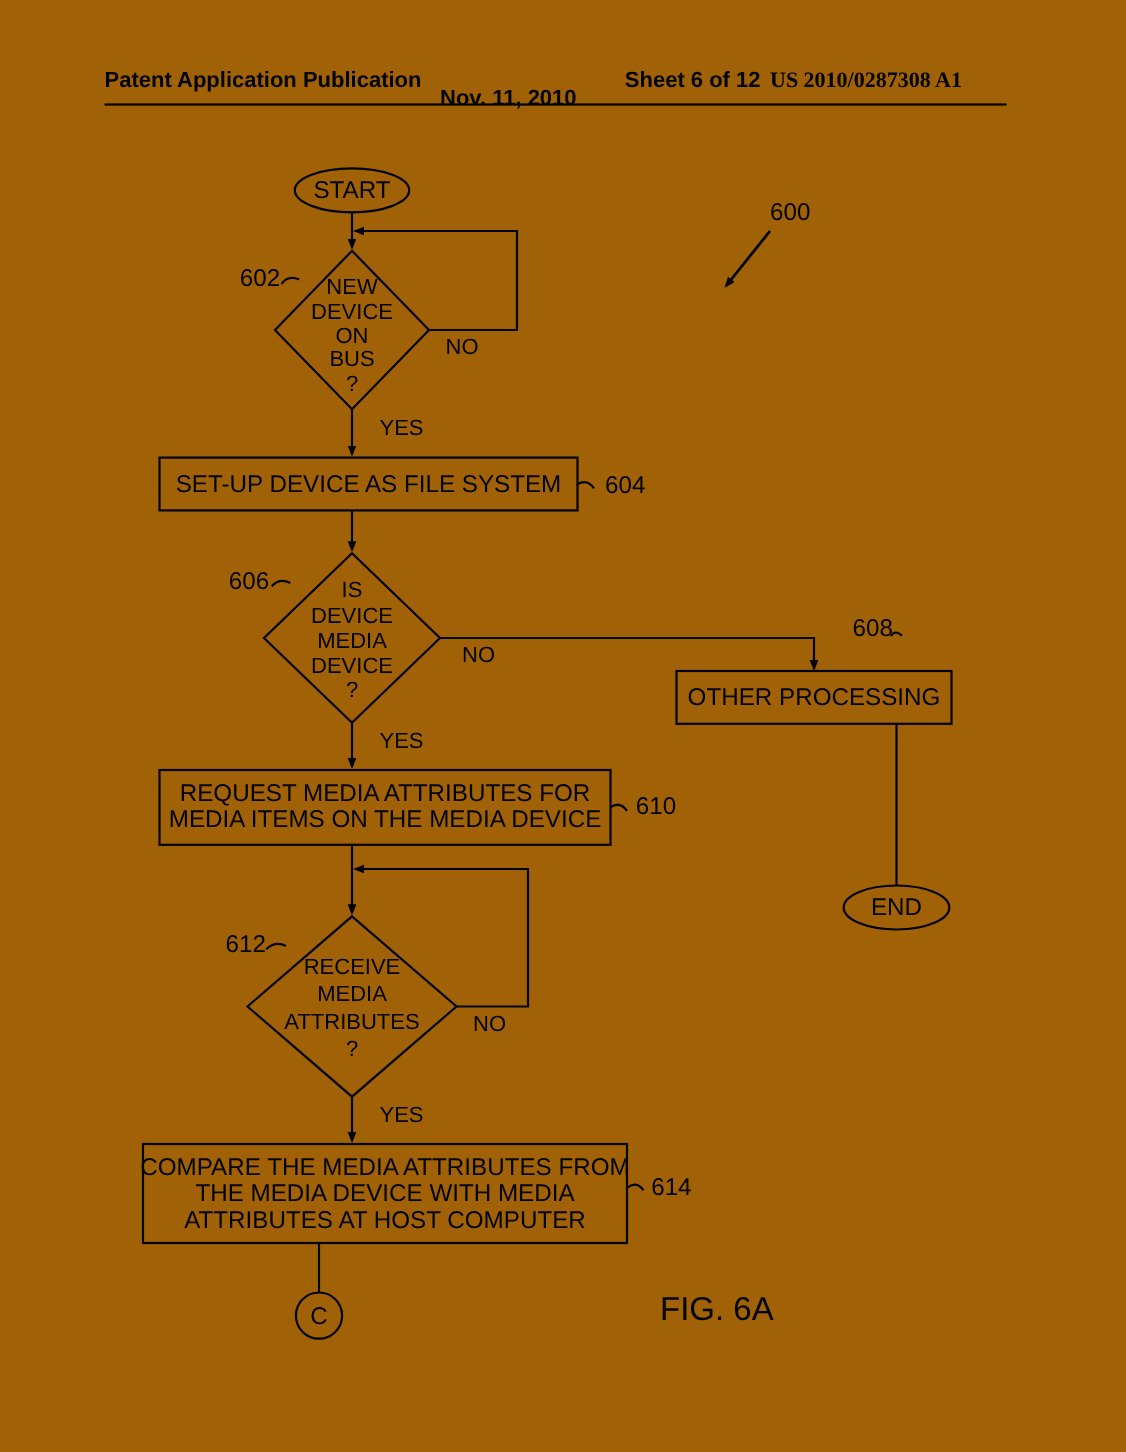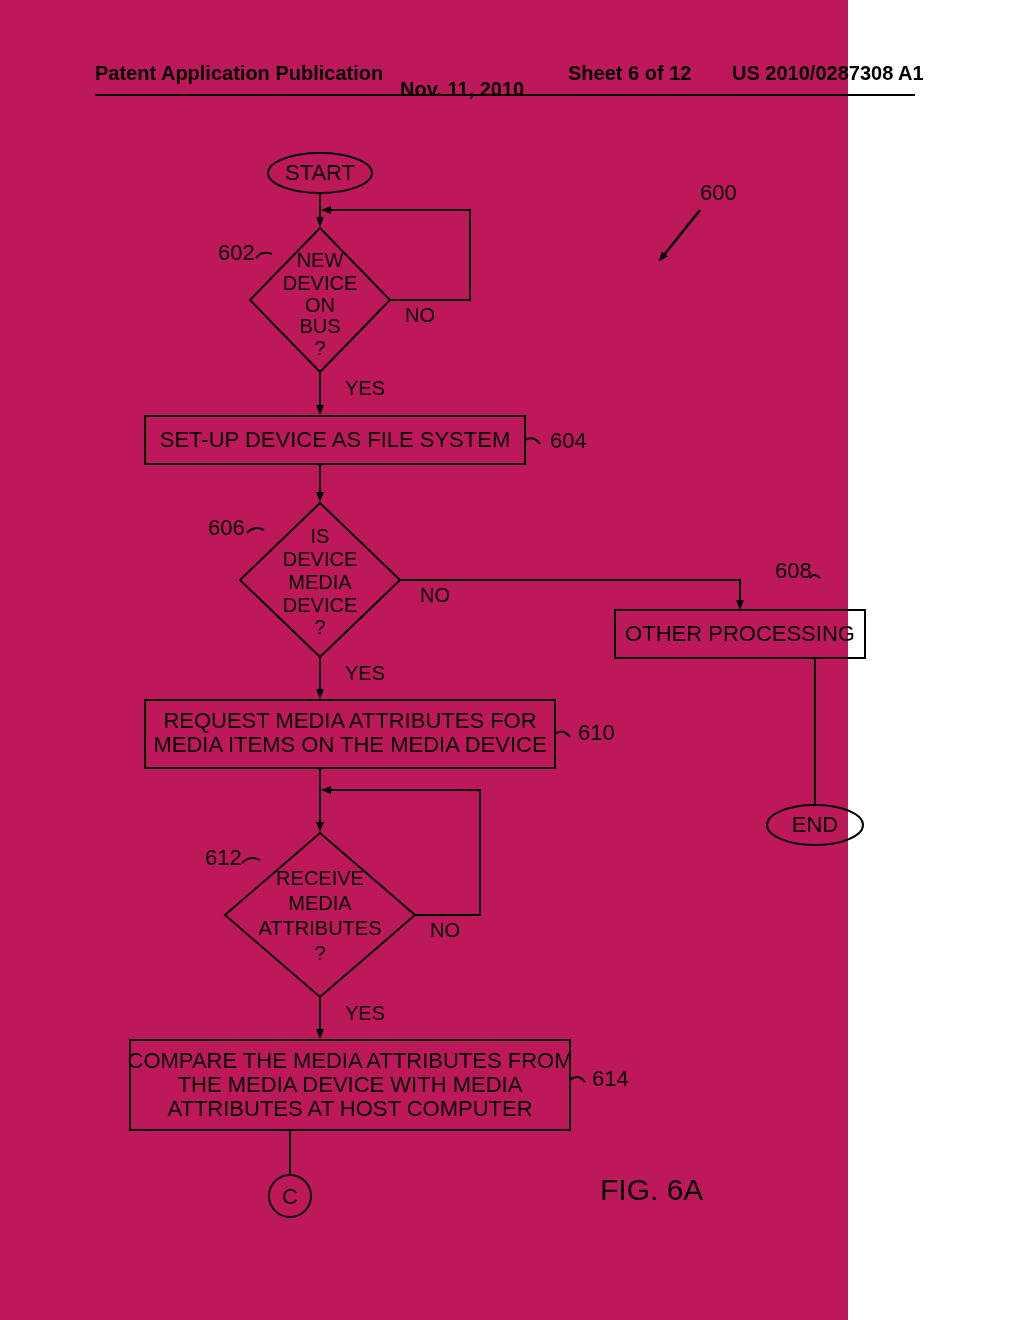--- a/index.html
+++ b/index.html
@@ -2,24 +2,24 @@
 <html><head>
 <meta charset="utf-8">
 <style>
   body {
     margin: 0;
     padding: 0;
     font-family: Arial, Helvetica, sans-serif;
     background: #fff;
   }
   .page {
-    width: 848px;
+    width: 1024px;
     height: 1320px;
     position: relative;
-    background: #be185d;
+    background: #a16207;
   }
   .header {
     position: absolute;
     top: 62px;
     left: 0;
     width: 1024px;
     font-weight: bold;
     font-size: 20px;
   }
   .header-left {
@@ -30,21 +30,22 @@
     position: absolute;
     left: 400px;
     margin-top: 16px;
   }
   .header-sheet {
     position: absolute;
     left: 568px;
   }
   .header-pub {
     position: absolute;
-    left: 732px;
+    left: 700px;
+    font-family: Liberation Serif, serif;
   }
   .header-rule {
     position: absolute;
     top: 32px;
     left: 95px;
     width: 820px;
     border-top: 2px solid #000;
   }
 
   svg text {

